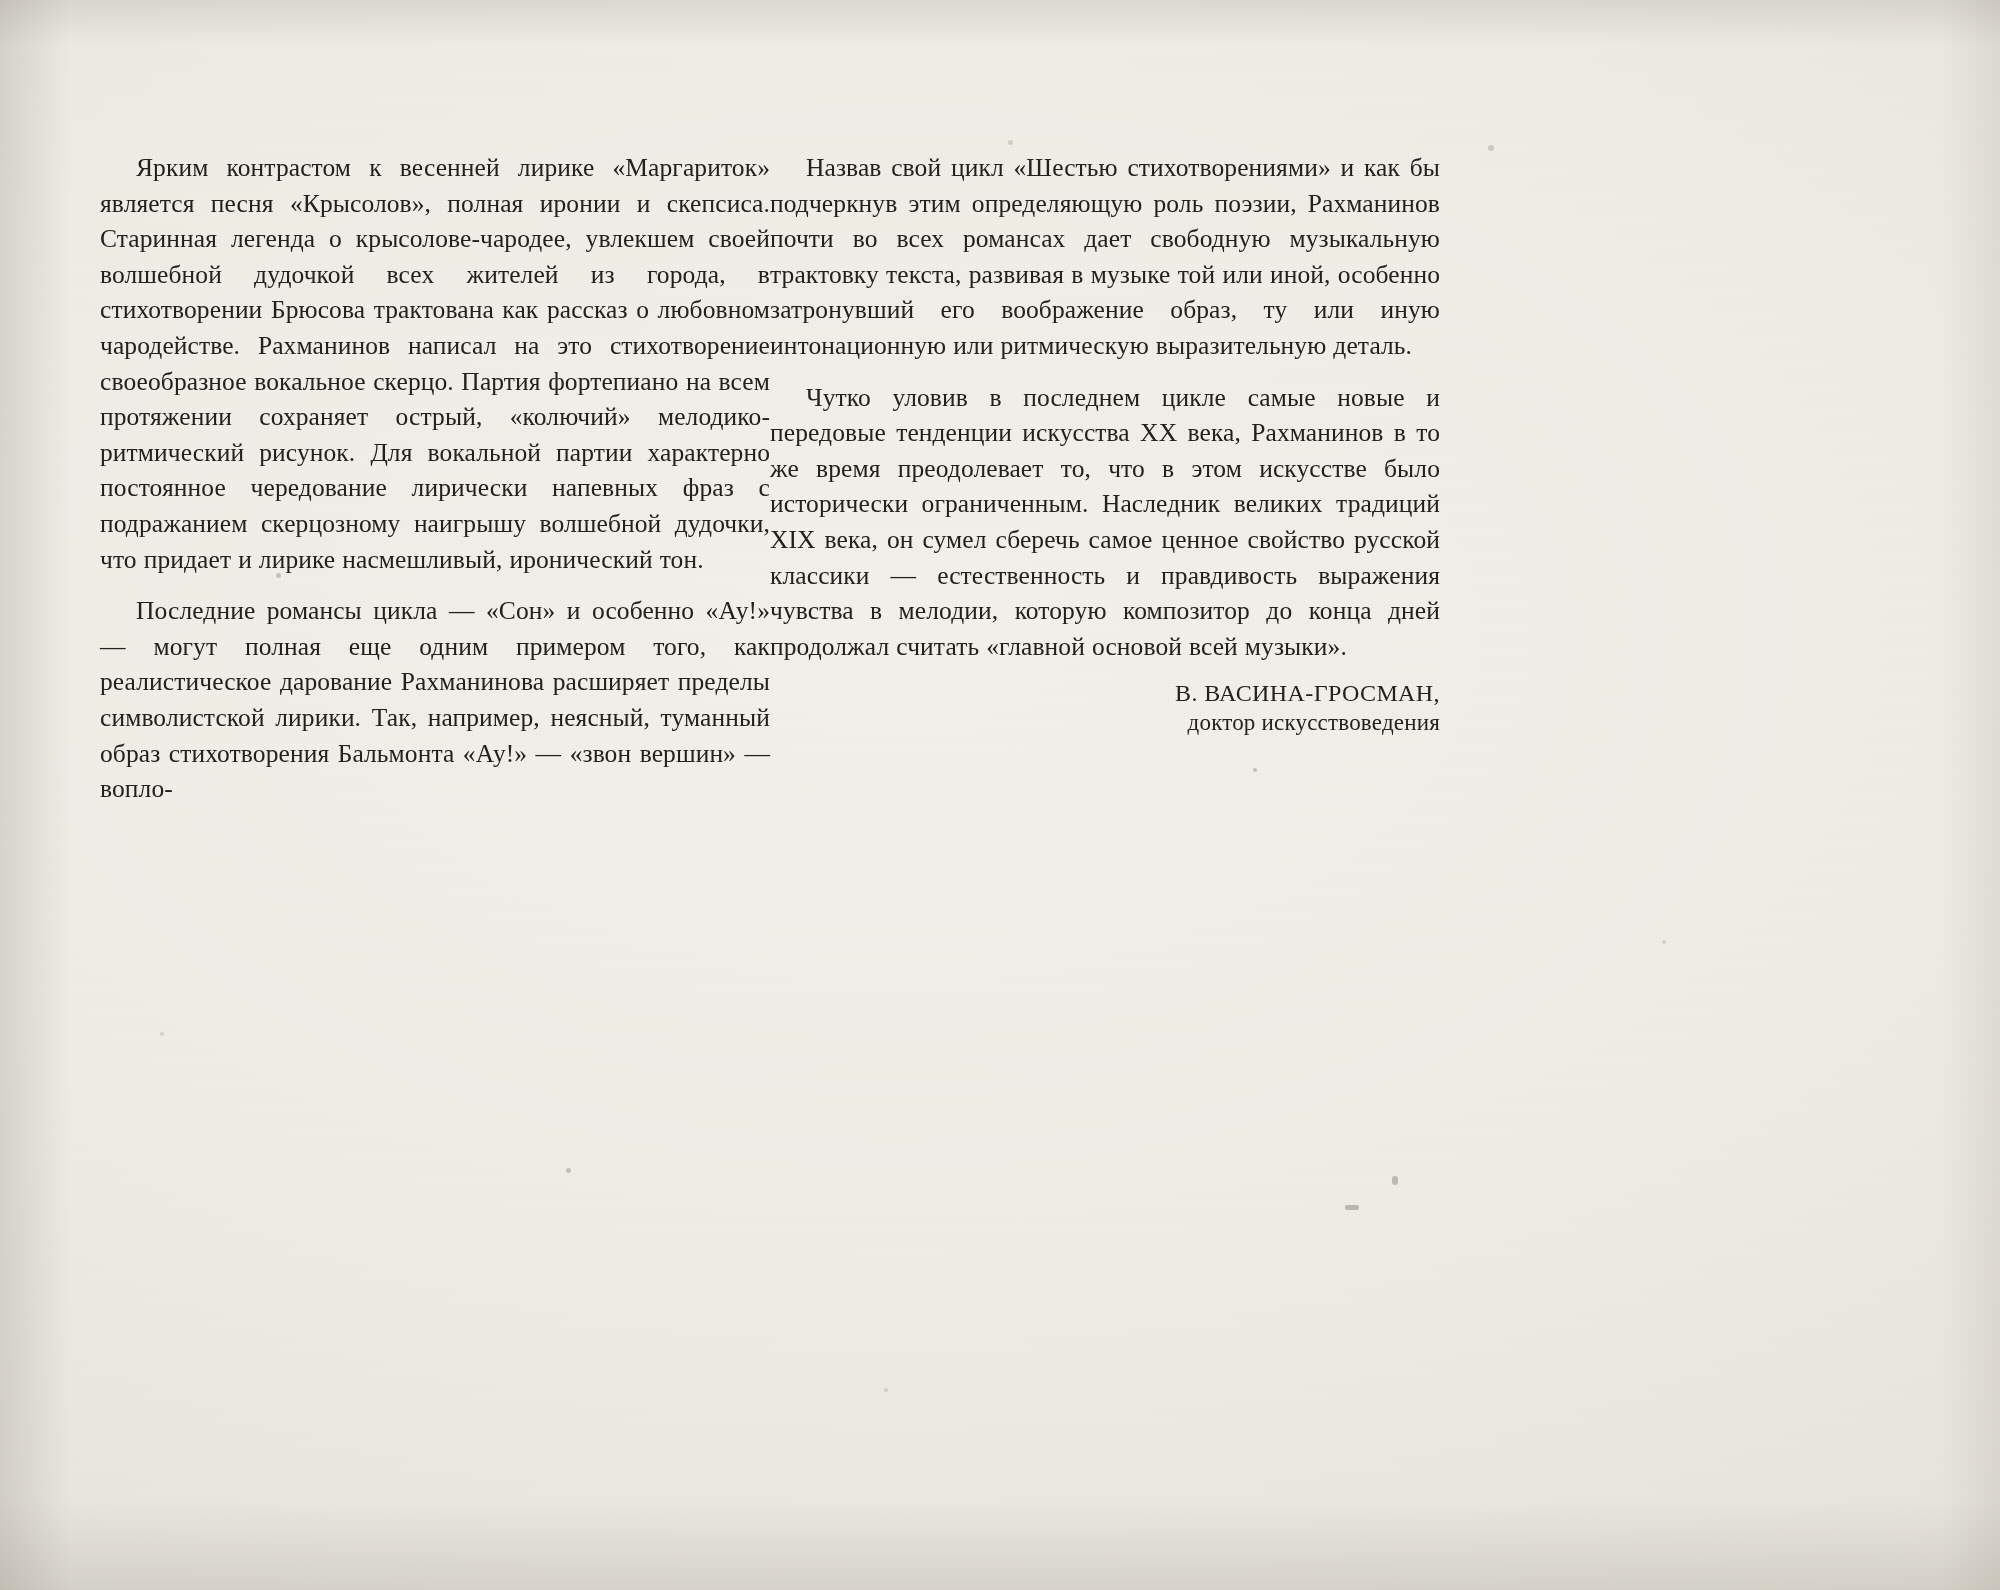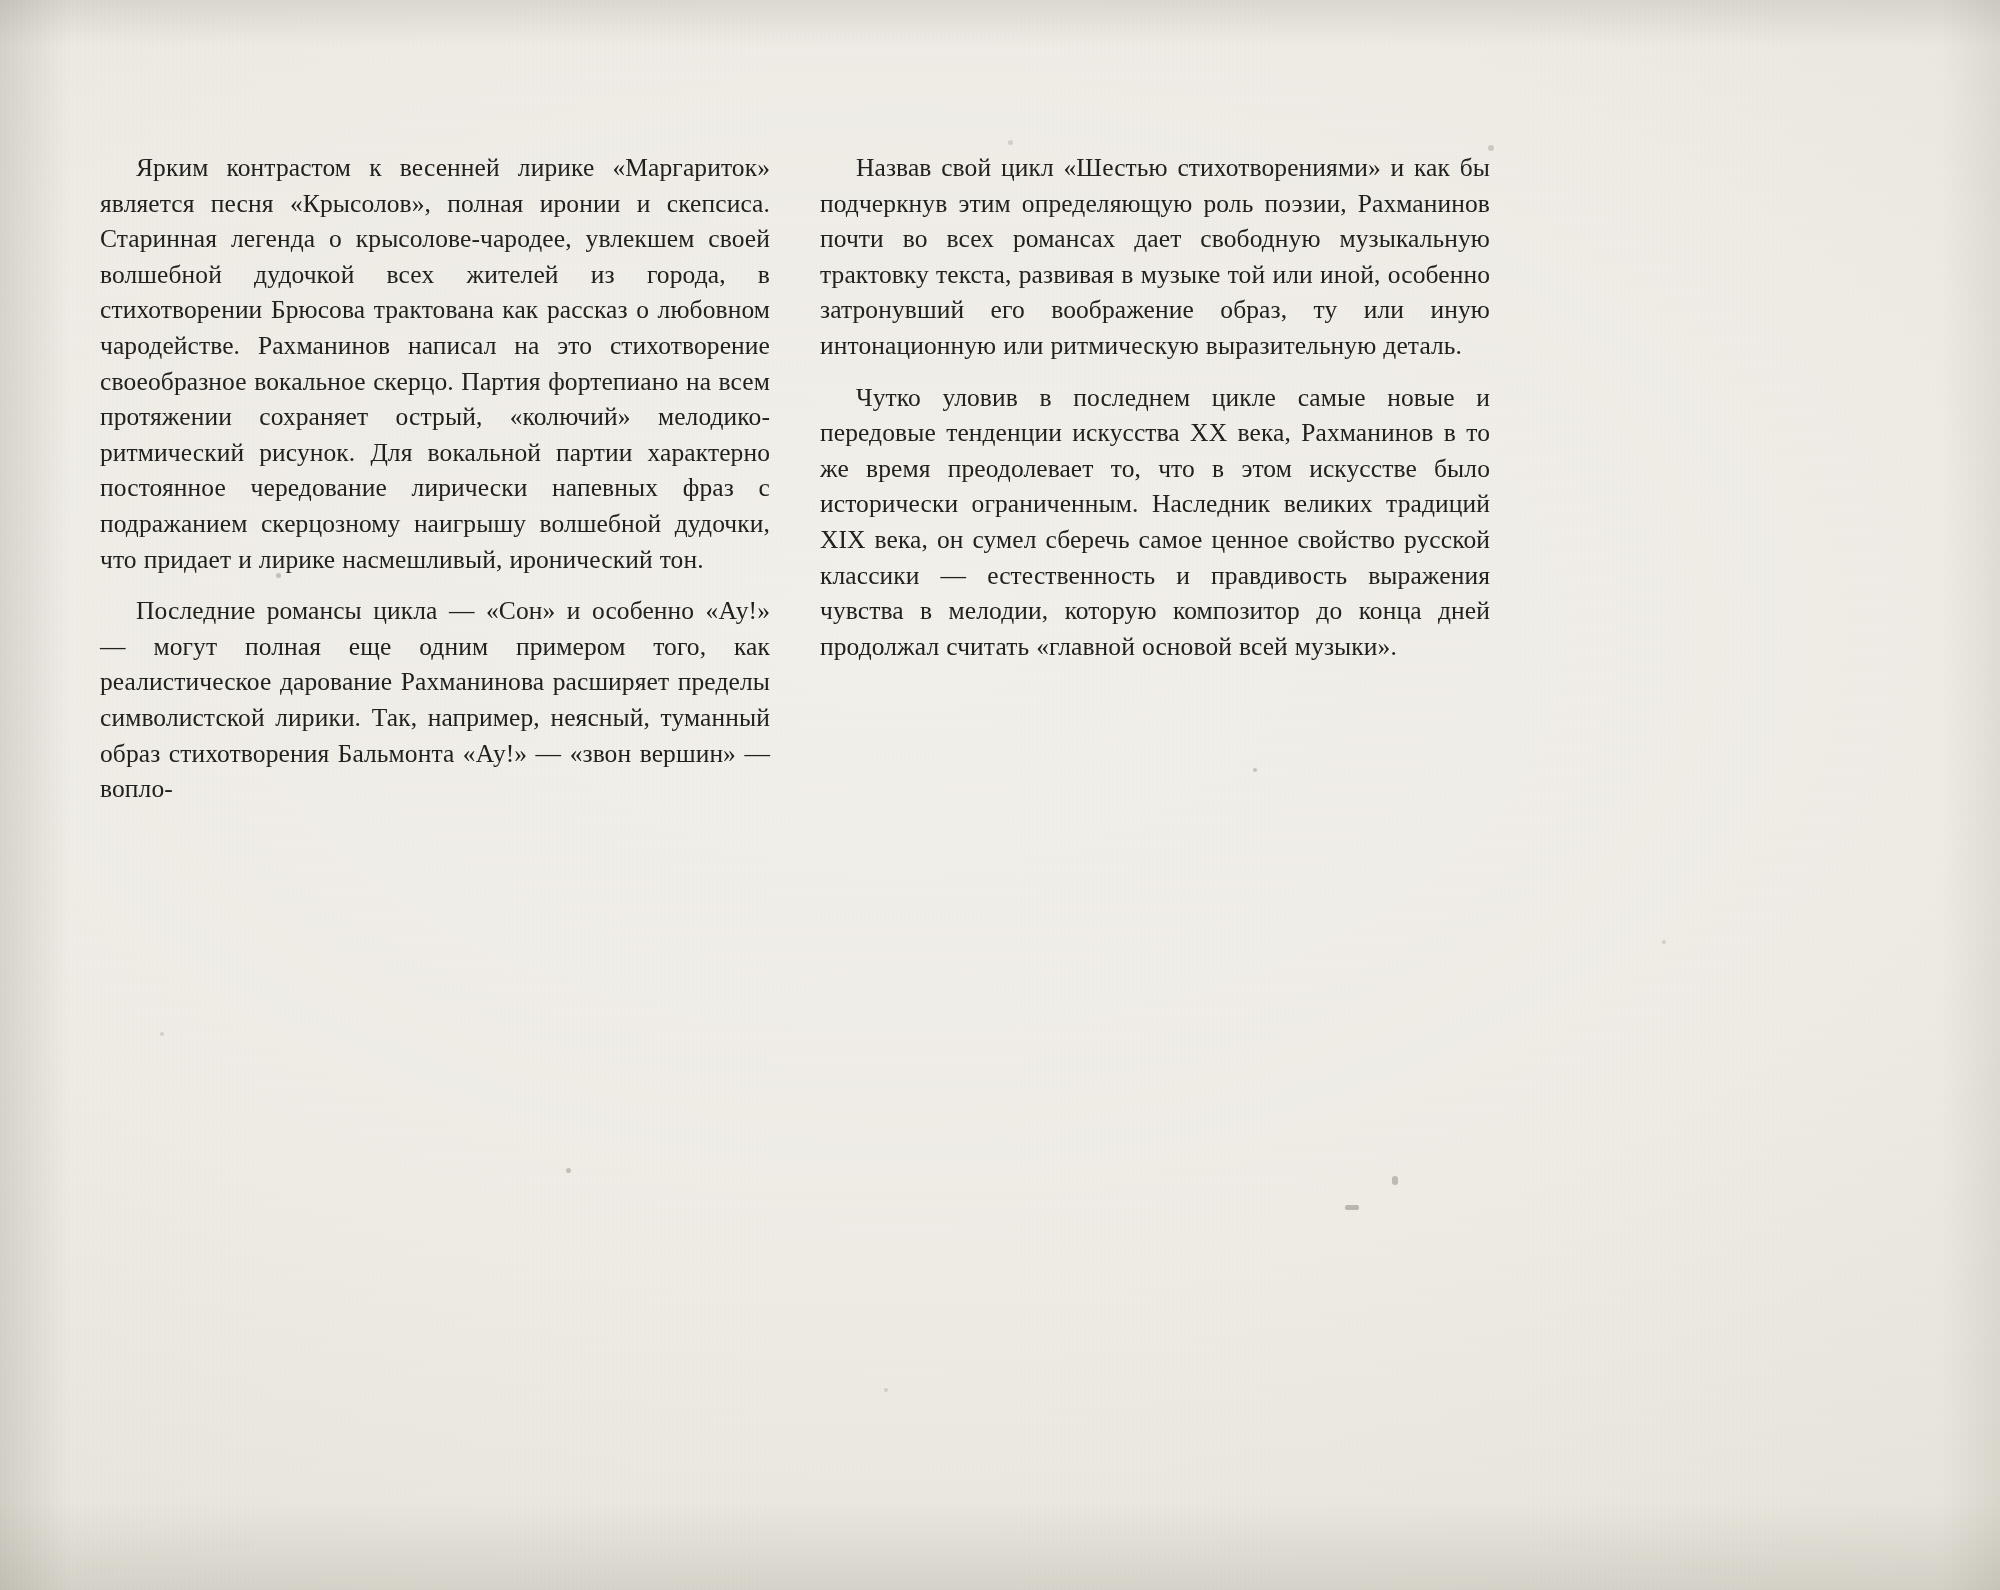--- a/index.html
+++ b/index.html
@@ -68,21 +68,20 @@
   }
 
   .text-area {
     position: absolute;
     left: 100px;
     top: 150px;
     width: 1390px;
   }
   .columns {
     display: flex;
-    justify-content: space-between;
   }
   .column {
     width: 670px;
   }
   p.para {
     margin: 0;
     text-indent: 36px;
     text-align: justify;
     font-size: 25.5px;
     line-height: 35.6px;
@@ -134,20 +133,24 @@
 
       <div class="column">
         <p class="para">Ярким контрастом к весенней лирике «Маргариток» является песня «Крысолов», полная иронии и скепсиса. Старинная легенда о крысолове-чародее, увлекшем своей волшебной дудочкой всех жителей из города, в стихотворении Брюсова трактована как рассказ о любовном чародействе. Рахманинов написал на это стихотворение своеобразное вокальное скерцо. Партия фортепиано на всем протяжении сохраняет острый, «колючий» мелодико-ритмический рисунок. Для вокальной партии характерно постоянное чередование лирически напевных фраз с подражанием скерцозному наигрышу волшебной дудочки, что придает и лирике насмешливый, иронический тон.</p>
         <p class="para">Последние романсы цикла — «Сон» и особенно «Ау!» — могут полная еще одним примером того, как реалистическое дарование Рахманинова расширяет пределы символистской лирики. Так, например, неясный, туманный образ стихотворения Бальмонта «Ау!» — «звон вершин» — вопло-</p>
       </div>
 
       <div class="column">
         <p class="para">Назвав свой цикл «Шестью стихотворениями» и как бы подчеркнув этим определяющую роль поэзии, Рахманинов почти во всех романсах дает свободную музыкальную трактовку текста, развивая в музыке той или иной, особенно затронувший его воображение образ, ту или иную интонационную или ритмическую выразительную деталь.</p>
         <p class="para">Чутко уловив в последнем цикле самые новые и передовые тенденции искусства XX века, Рахманинов в то же время преодолевает то, что в этом искусстве было исторически ограниченным. Наследник великих традиций XIX века, он сумел сберечь самое ценное свойство русской классики — естественность и правдивость выражения чувства в мелодии, которую композитор до конца дней продолжал считать «главной основой всей музыки».</p>
 
+        <div class="sign-block">
+          <div class="sign-name">В. ВАСИНА-ГРОСМАН,</div>
+          <div class="sign-title">доктор искусствоведения</div>
+        </div>
       </div>
 
     </div>
   </div>
 
   <div class="edge-shade-left"></div>
   <div class="edge-shade-top"></div>
   <div class="edge-shade-right"></div>
   <div class="edge-shade-bottom"></div>
 

